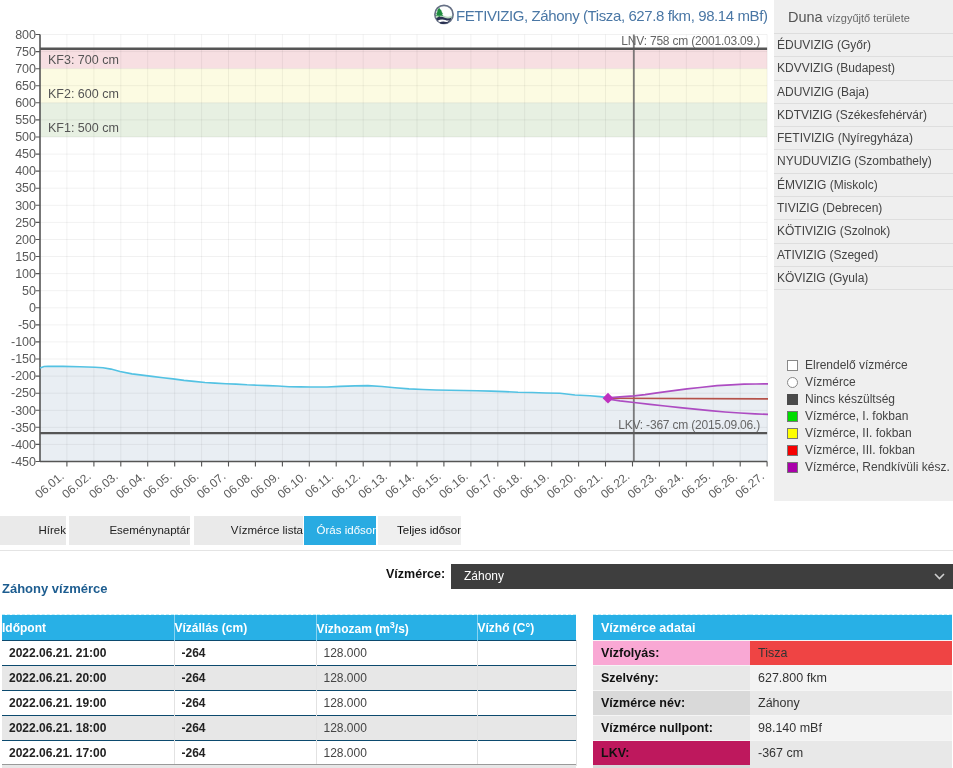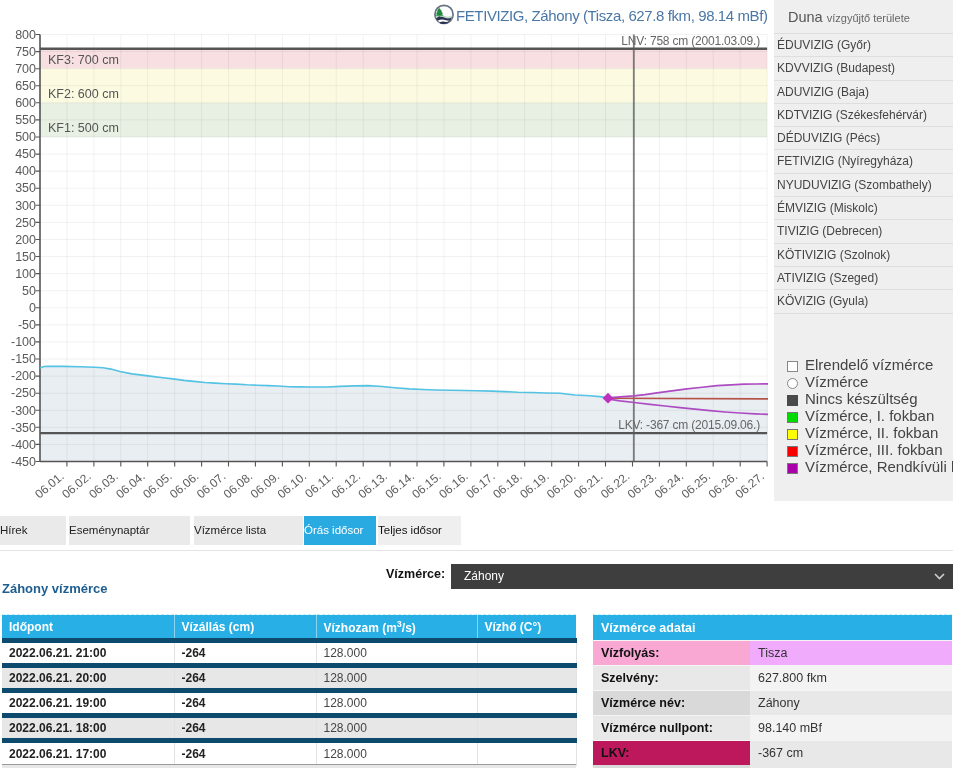--- a/index.html
+++ b/index.html
@@ -2,31 +2,31 @@
 <html><head><meta charset="utf-8"><style>
 * { margin:0; padding:0; box-sizing:border-box; }
 html,body { width:953px; height:768px; background:#fff; font-family:"Liberation Sans",sans-serif; overflow:hidden; }
 #page { position:relative; width:953px; height:768px; }
 .abs { position:absolute; }
 #sidebar { left:774px; top:0; width:179px; height:501px; background:#efefef; }
 .sb-h { padding:7px 0 6px 14px; font-size:14.5px; color:#333; border-bottom:1px solid #ddd; }
 .sb-d { padding:9px 0 8px 14px; font-size:14.5px; color:#555; border-bottom:1px solid #ddd;}
 .sb-d span { font-size:11px; color:#666; }
 .sb-i { height:23.3px; line-height:23.3px; padding-left:3px; font-size:12px; color:#444; border-bottom:1px solid #dedede; white-space:nowrap;}
-.leg { position:absolute; left:13px; font-size:15px; color:#444; height:17.5px; line-height:14px; white-space:nowrap;}
+.leg { position:absolute; left:13px; font-size:12px; color:#444; height:17.5px; line-height:14px; white-space:nowrap;}
 .lbox { display:inline-block; width:11px; height:11px; margin-right:7px; vertical-align:-1.5px; }
-.tab { position:absolute; top:516px; height:29px; background:#eaeaea; color:#222; font-size:11.5px; text-align:left; line-height:29px; white-space:nowrap; overflow:hidden;}
+.tab { position:absolute; top:516px; height:29px; background:#eaeaea; color:#222; font-size:11.5px; text-align:right; line-height:29px; white-space:nowrap; overflow:hidden;}
 #hr550 { left:0; top:550px; width:953px; height:1px; background:#e4e4e4; }
 #sellab { left:386px; top:567px; font-size:12.5px; font-weight:bold; color:#111; }
 #dd { left:451px; top:564px; width:502px; height:25px; background:#3e3e3e; color:#fff; font-size:12px; line-height:25px; }
 #zvh { left:2px; top:581px; font-size:13px; font-weight:bold; color:#1d5d90; }
 table { border-collapse:collapse; table-layout:fixed; }
 #lt { position:absolute; left:2px; top:614px; width:574px; }
-#lt th { background:#28b0e6; border-top:1px dashed #bfeffa; color:#fff; font-size:12px; text-align:left; font-weight:bold; height:26px; padding-left:7px; border-right:1px solid rgba(255,255,255,.45);margin-top:24px;}
-#lt td { font-size:12px; height:25px; padding-left:7px; color:#222; border-top:5px solid #0c4a6e; border-right:1px solid #e2e2e2;}
+#lt th { background:#28b0e6; border-top:1px dashed #bfeffa; color:#fff; font-size:12px; text-align:left; font-weight:bold; height:26px; border-right:1px solid rgba(255,255,255,.45);margin-top:24px;}
+#lt td { font-size:12px; height:25px; padding-left:7px; color:#222; border-top:1px solid #0c4a6e; border-right:1px solid #e2e2e2;}
 #lt tr.g td { background:#e7e7e7; }
 #lt td.b { font-weight:bold; }
 #lt td.v { color:#444; }
 #rt { position:absolute; left:593px; top:614px; width:359px; }
 #rt th { background:#28b0e6; border-top:1px dashed #bfeffa; color:#fff; font-size:12.5px; text-align:left; font-weight:bold; height:26px; padding-left:8px; }
 #rt td { font-size:12.5px; height:25px; border-top:1px solid #f5f5f5; }
 #rt td.l { font-weight:bold; color:#111; padding-left:8px; }
 #rt td.r { color:#333; padding-left:8px; }
 </style></head><body>
 <div id="page">
@@ -117,21 +117,20 @@
 <path d="M4.6 16.8 Q8.4 14.6 12.3 16.0 Q15 17 16.9 16 Q13.8 19.4 9.7 19.1 Q6.6 18.8 4.6 16.8 Z" fill="#fdfefd"></path>
 <path d="M6.4 18.5 Q9.6 16.8 13 17.9 Q14.5 18.3 15.5 17.9 Q12.6 20.4 9.3 19.9 Q7.5 19.6 6.4 18.5 Z" fill="#2a3152"></path>
 </svg></div>
 <div class="abs" style="left:456px;top:7px;font-size:15px;letter-spacing:-0.4px;color:#4a77a5;white-space:nowrap">FETIVIZIG, Záhony (Tisza, 627.8 fkm, 98.14 mBf)</div>
 <div id="sidebar" class="abs">
 <div class="sb-d">Duna <span>vízgyűjtő területe</span></div>
 <div class="sb-i">ÉDUVIZIG (Győr)</div>
 <div class="sb-i">KDVVIZIG (Budapest)</div>
 <div class="sb-i">ADUVIZIG (Baja)</div>
 <div class="sb-i">KDTVIZIG (Székesfehérvár)</div>
-<div class="sb-i">DÉDUVIZIG (Pécs)</div>
 <div class="sb-i">FETIVIZIG (Nyíregyháza)</div>
 <div class="sb-i">NYUDUVIZIG (Szombathely)</div>
 <div class="sb-i">ÉMVIZIG (Miskolc)</div>
 <div class="sb-i">TIVIZIG (Debrecen)</div>
 <div class="sb-i">KÖTIVIZIG (Szolnok)</div>
 <div class="sb-i">ATIVIZIG (Szeged)</div>
 <div class="sb-i">KÖVIZIG (Gyula)</div>
 <div class="leg" style="top:358.0px"><span class="lbox" style="background:#fff;border:1.5px solid #888"></span>Elrendelő vízmérce</div>
 <div class="leg" style="top:375.1px"><span class="lbox" style="background:#fff;border:1.5px solid #888;border-radius:50%"></span>Vízmérce</div>
 <div class="leg" style="top:392.1px"><span class="lbox" style="background:#4a4a4a;border:1px solid #4a4a4a"></span>Nincs készültség</div>
@@ -203,21 +202,21 @@
       <colgroup>
         <col style="width:157px">
         <col style="width:202px">
       </colgroup>
 <tbody>
         <tr>
           <th colspan="2">Vízmérce adatai</th>
         </tr>
 <tr>
           <td class="l" style="background:#f9a8d4">Vízfolyás:</td>
-          <td class="r" style="background:#f0abfc">Tisza</td>
+          <td class="r" style="background:#ef4444">Tisza</td>
         </tr>
 <tr>
           <td class="l" style="background:#e8e8e8">Szelvény:</td>
           <td class="r" style="background:#f3f3f3">627.800 fkm</td>
         </tr>
 <tr>
           <td class="l" style="background:#d9d9d9">Vízmérce név:</td>
           <td class="r" style="background:#e8e8e8">Záhony</td>
         </tr>
 <tr>

